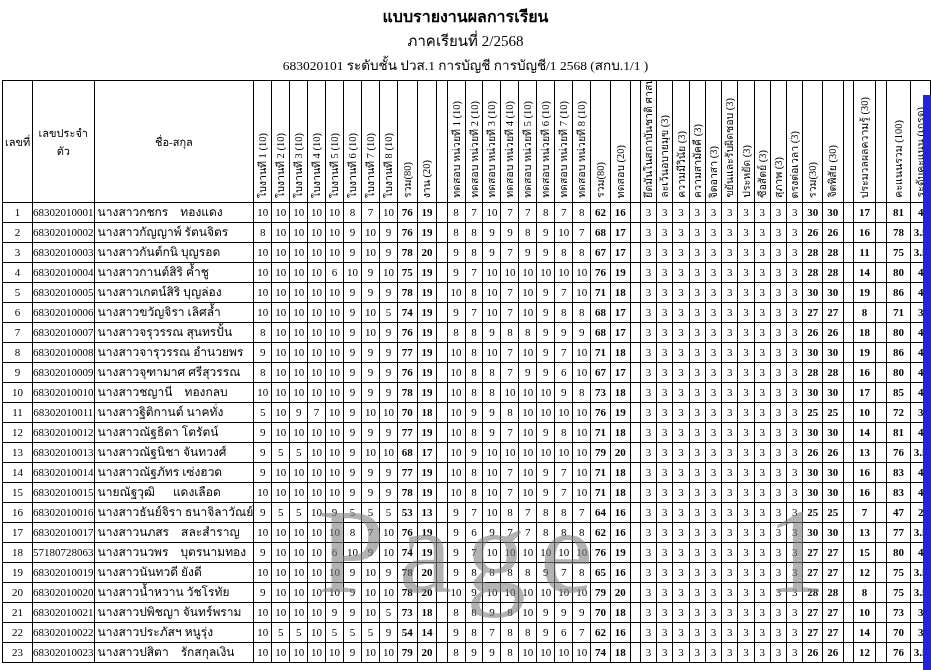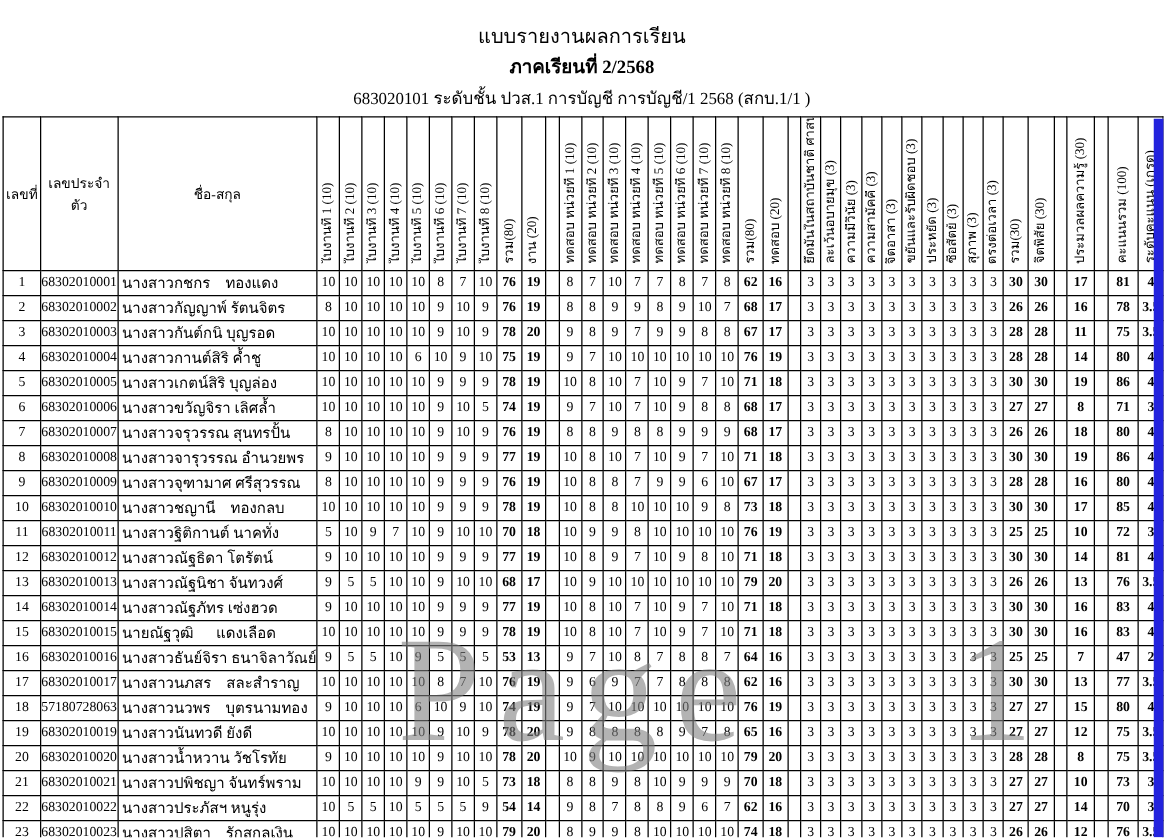--- a/index.html
+++ b/index.html
@@ -1,20 +1,20 @@
 <!DOCTYPE html>
 <html><head>
 <meta charset="utf-8">
 <style>
   html,body{margin:0;padding:0;background:#fff;}
   .page{position:relative;width:931px;height:670px;background:#fff;overflow:hidden;
         font-family:"Liberation Serif","DejaVu Serif",serif;color:#000;}
   .titles{text-align:center;padding-top:5px;}
-  .t1{font-size:16px;font-weight:normal;line-height:24px;margin-top:13px;}
-  .t2{font-size:15px;font-weight:bold;line-height:25px;}
+  .t1{font-size:16px;font-weight:bold;line-height:24px;}
+  .t2{font-size:15px;font-weight:normal;line-height:25px;}
   .t3{font-size:13.5px;font-weight:normal;line-height:23px;white-space:pre;}
   table{border-collapse:collapse;table-layout:fixed;margin-left:2px;margin-top:3px;}
   th,td{border:1px solid #000;padding:0;overflow:hidden;}
   thead th{height:119px;vertical-align:bottom;font-weight:normal;font-size:10.5px;text-align:center;}
   thead th.flat{vertical-align:middle;font-size:11px;}
   .rot{writing-mode:vertical-rl;transform:rotate(180deg);white-space:nowrap;line-height:1.05;
        display:inline-block;max-height:115px;overflow:hidden;padding:2px 0;}
   tbody td{height:19px;font-size:11px;text-align:center;line-height:19px;white-space:nowrap;}
   tbody td.name{text-align:left;padding-left:3px;font-size:12px;white-space:pre;margin-top:20px;}
   tbody td.b{font-weight:bold;}

